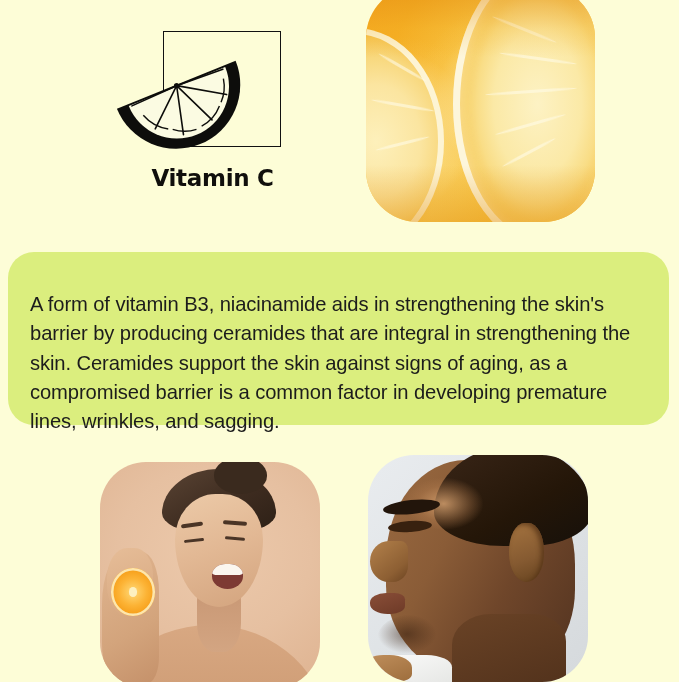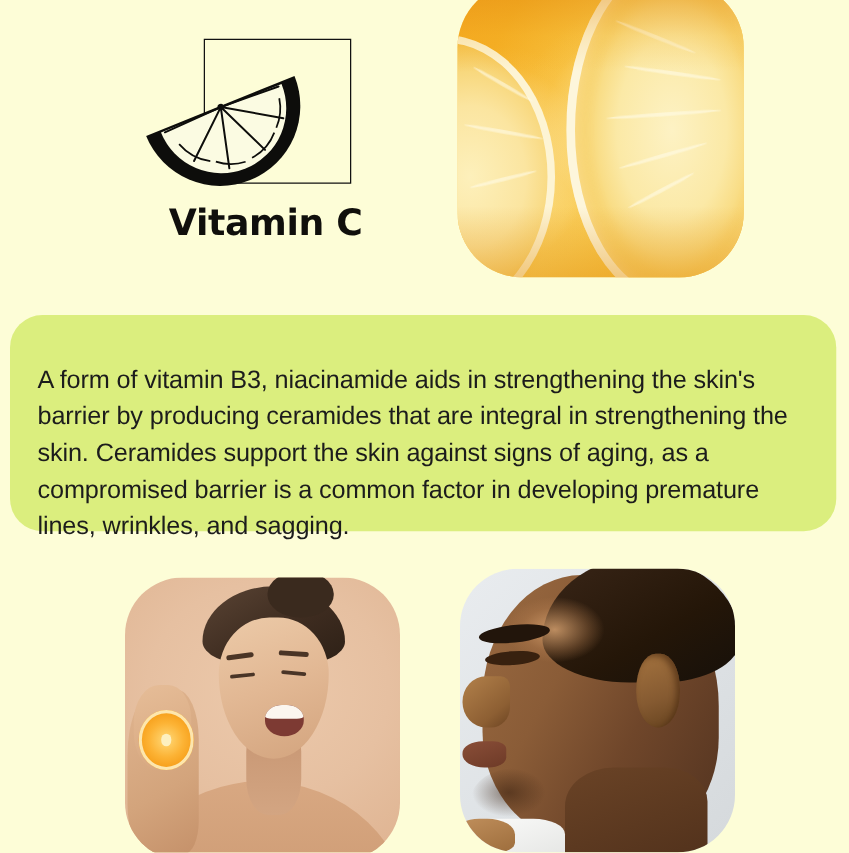--- a/index.html
+++ b/index.html
@@ -43,21 +43,21 @@
   }
   #logo-caption {
     position: absolute;
     left: 0px;
     top: 160px;
     width: 340px;
     text-align: center;
     padding-left: 85px;
     box-sizing: border-box;
     font-family: "DejaVu Sans", sans-serif;
-    font-size: 29px;
+    font-size: 23px;
     font-weight: 700;
     letter-spacing: -0.3px;
     color: #100f0c;
     line-height: 36px;
   }
 
   
   #lemon-photo {
     position: absolute;
     left: 366px;

